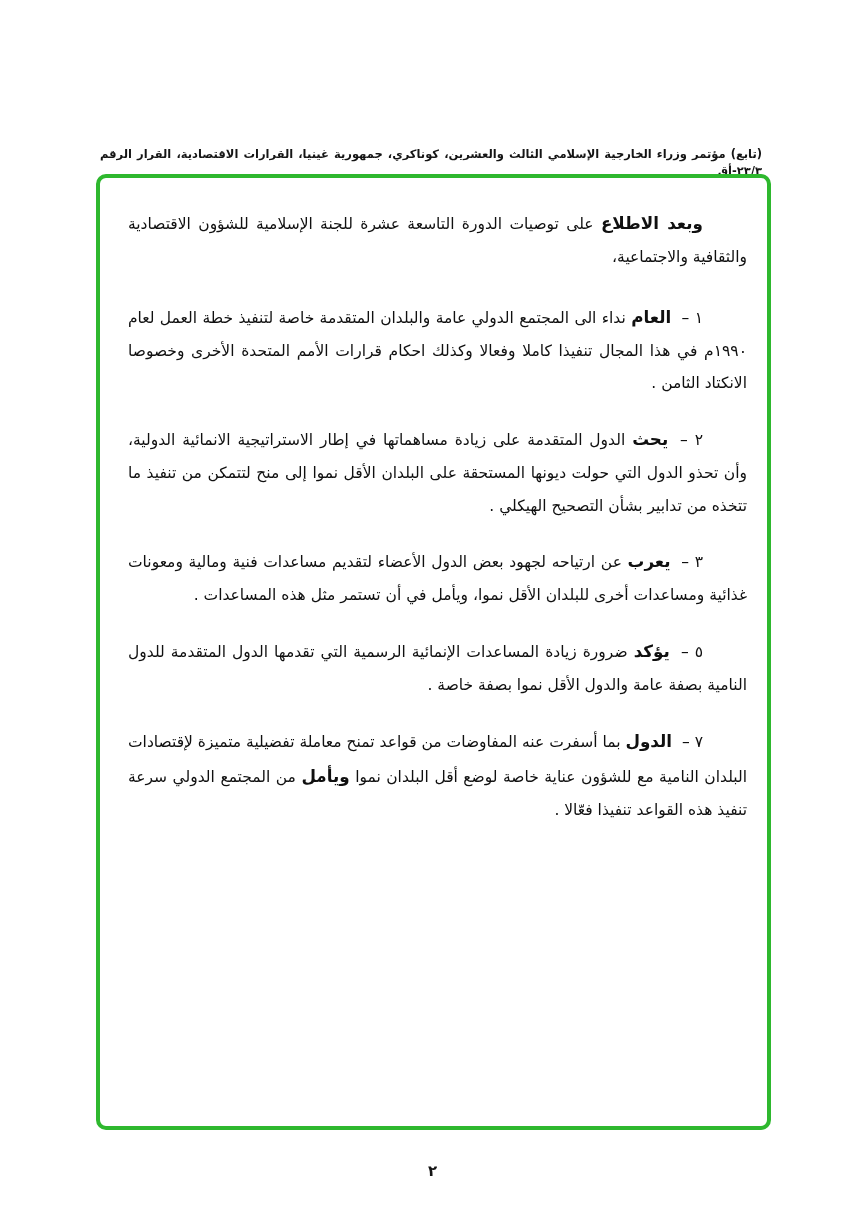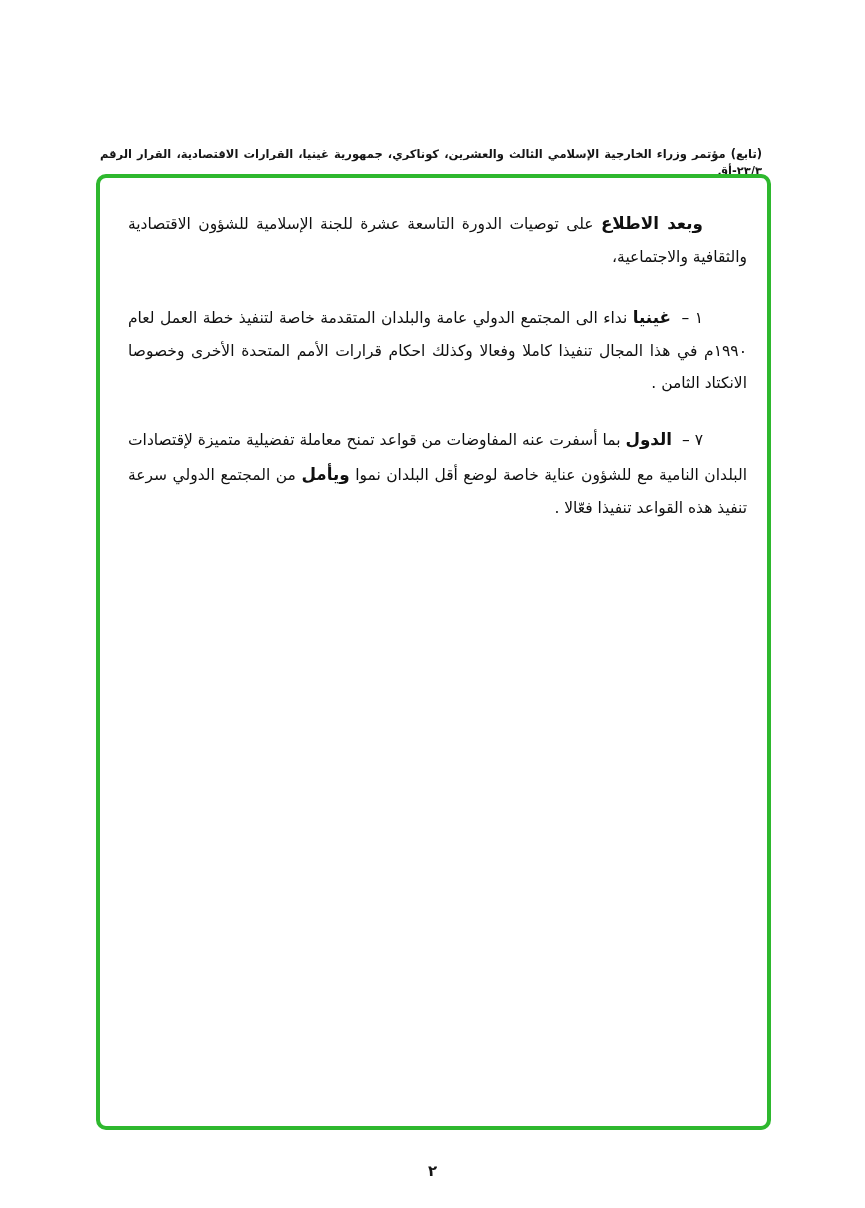--- a/index.html
+++ b/index.html
@@ -90,27 +90,42 @@
 <main class="green-box" style="border-color: rgb(46, 184, 46);">
 
   <p class="para preamble">
     <b class="lead">وبعد الاطلاع</b>
     <span>على توصيات الدورة التاسعة عشرة للجنة الإسلامية للشؤون الاقتصادية والثقافية والاجتماعية،</span>
   </p>
 
 
   <p class="para item">
     <span class="num">١ –</span>
-    <b class="lead">غينيا</b>
+    <b class="lead">العام</b>
     <span>نداء الى المجتمع الدولي عامة والبلدان المتقدمة خاصة لتنفيذ خطة العمل لعام ١٩٩٠م في هذا المجال تنفيذا كاملا وفعالا وكذلك احكام قرارات الأمم المتحدة الأخرى وخصوصا الانكتاد الثامن .</span>
   </p>
 
+  <p class="para item">
+    <span class="num">٢ –</span>
+    <b class="lead">يحث</b>
+    <span>الدول المتقدمة على زيادة مساهماتها في إطار الاستراتيجية الانمائية الدولية، وأن تحذو الدول التي حولت ديونها المستحقة على البلدان الأقل نموا إلى منح لتتمكن من تنفيذ ما تتخذه من تدابير بشأن التصحيح الهيكلي .</span>
+  </p>
+
+  <p class="para item">
+    <span class="num">٣ –</span>
+    <b class="lead">يعرب</b>
+    <span>عن ارتياحه لجهود بعض الدول الأعضاء لتقديم مساعدات فنية ومالية ومعونات غذائية ومساعدات أخرى للبلدان الأقل نموا، ويأمل في أن تستمر مثل هذه المساعدات .</span>
+  </p>
 
 
-
+  <p class="para item">
+    <span class="num">٥ –</span>
+    <b class="lead">يؤكد</b>
+    <span>ضرورة زيادة المساعدات الإنمائية الرسمية التي تقدمها الدول المتقدمة للدول النامية بصفة عامة والدول الأقل نموا بصفة خاصة .</span>
+  </p>
 
 
   <p class="para item">
     <span class="num">٧ –</span>
     <b class="lead">الدول</b>
     <span>بما أسفرت عنه المفاوضات من قواعد تمنح معاملة تفضيلية متميزة لإقتصادات البلدان النامية مع للشؤون عناية خاصة لوضع أقل البلدان نموا</span>
     <b class="lead">ويأمل</b>
     <span>من المجتمع الدولي سرعة تنفيذ هذه القواعد تنفيذا فعّالا .</span>
   </p>
 

